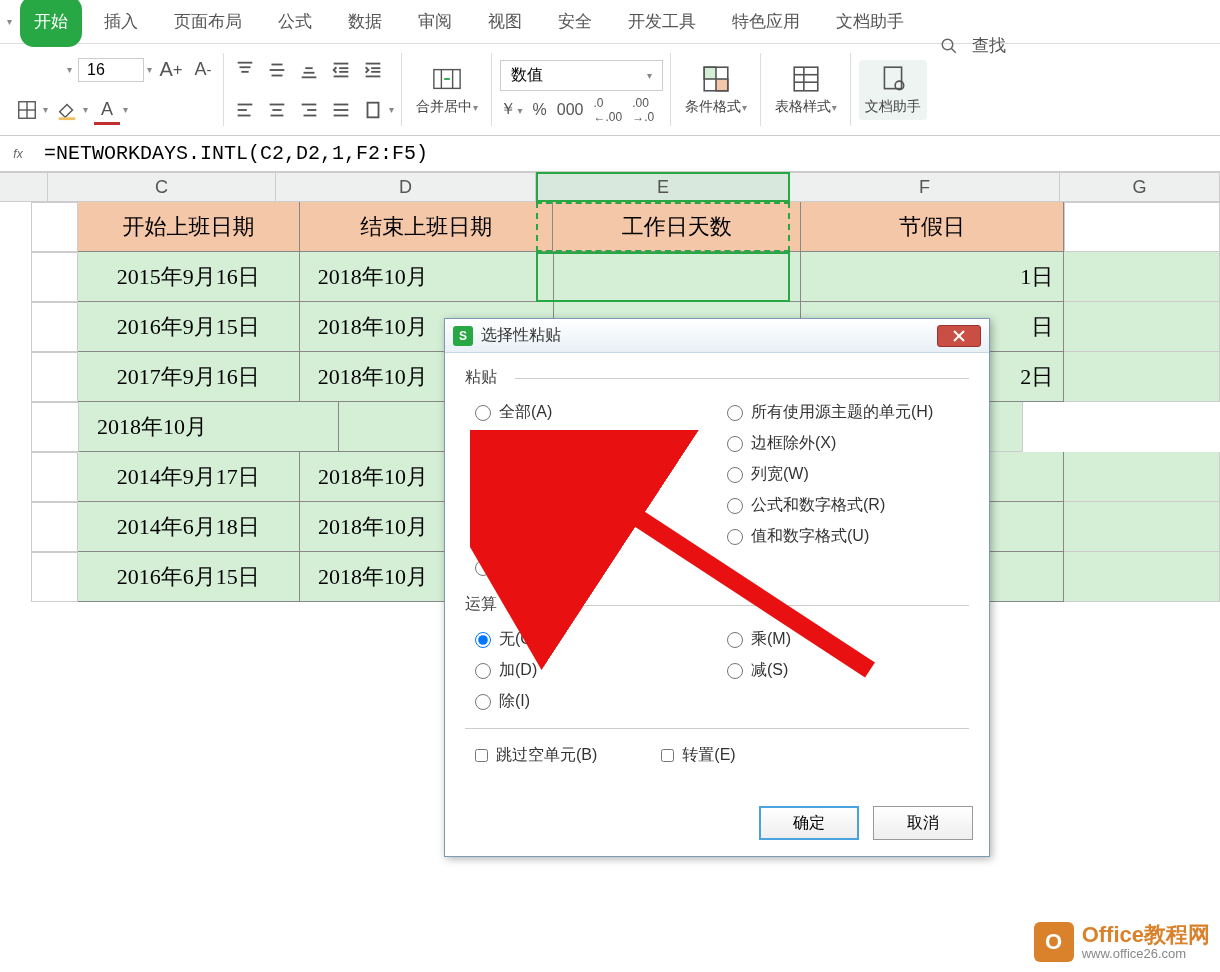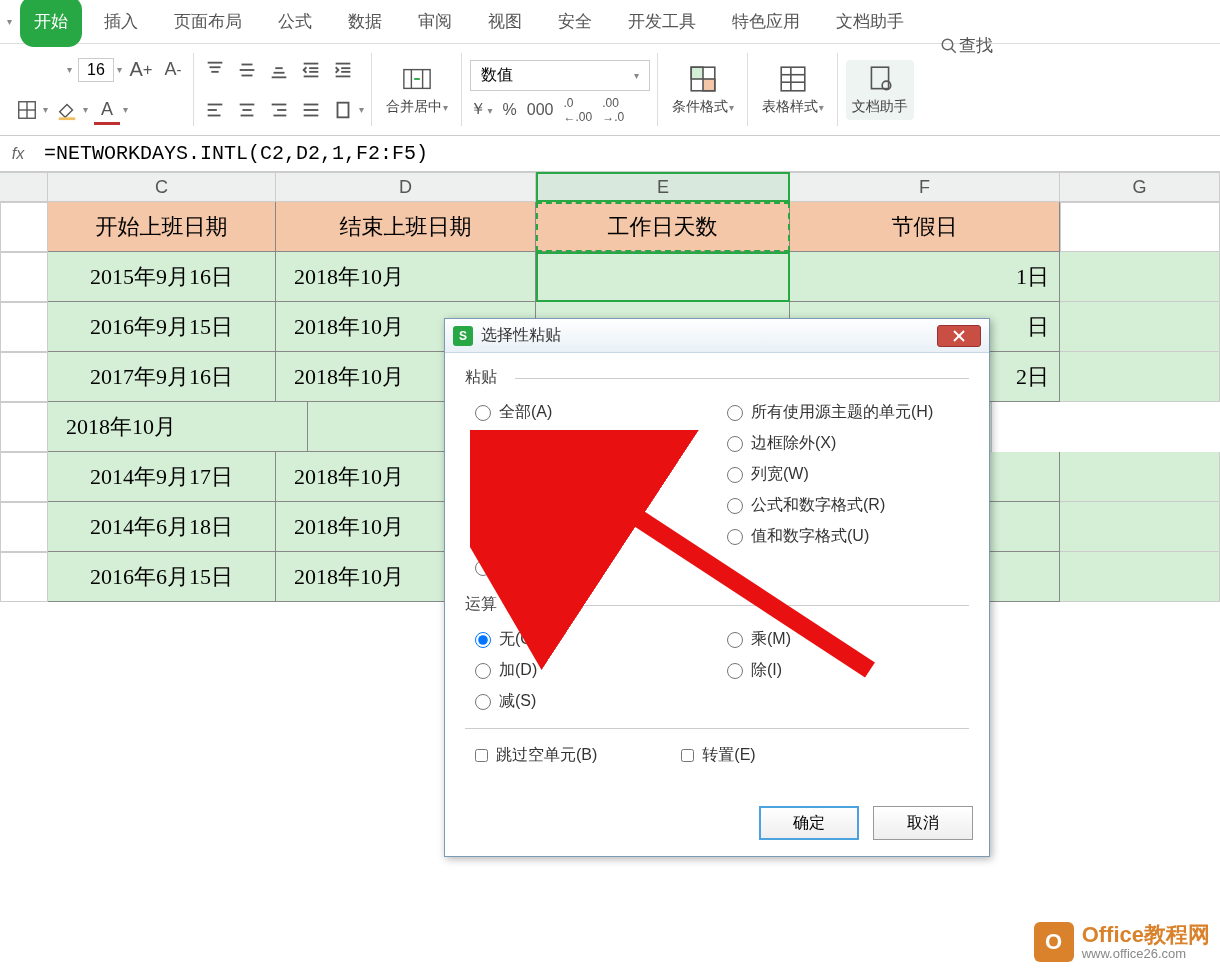--- a/index.html
+++ b/index.html
@@ -2,50 +2,50 @@
 <html><head>
 <meta charset="utf-8">
 <style>
 * { box-sizing: border-box; margin: 0; padding: 0; }
 body { font-family: "Microsoft YaHei", Arial, sans-serif; font-size: 14px; background: #fff; position: relative; width: 1220px; height: 972px; overflow: hidden; }
 
 
 .tab-bar { display: flex; align-items: center; height: 44px; padding: 0 10px; gap: 8px; border-bottom: 1px solid #ddd; }
 .tab-item { padding: 14px 14px; color: #555; font-size: 17px; cursor: pointer; }
 .tab-item.active { background: #28a745; color: #fff; border-radius: 14px; font-weight: 500; }
-.search-tab { display: flex; align-items: center; gap: 1px; margin-top: 48px; }
+.search-tab { display: flex; align-items: center; gap: 14px; margin-top: 48px; }
 .search-tab svg { width: 18px; height: 18px; }
 
 
 .ribbon { display: flex; align-items: center; height: 92px; border-bottom: 1px solid #ccc; padding: 0 6px; }
 .ribbon-group { display: flex; flex-direction: column; justify-content: center; height: 100%; padding: 0 8px; position: relative; }
 .ribbon-group::after { content: ""; position: absolute; right: 0; top: 10%; height: 80%; width: 1px; background: #ddd; }
 .ribbon-group:last-child::after { display: none; }
 .rg-row { display: flex; align-items: center; gap: 6px; height: 40px; }
 .rg-row .ico { width: 26px; height: 26px; display: flex; align-items: center; justify-content: center; color: #555; }
 .rg-row .ico svg { width: 22px; height: 22px; }
 .dd { font-size: 10px; color: #888; margin-left: -3px; }
-.font-size-box { border: 1px solid #ccc; padding: 2px 8px; font-size: 16px; width: 36px; background: #fff; }
+.font-size-box { border: 1px solid #ccc; padding: 2px 8px; font-size: 16px; width: 66px; background: #fff; }
 .big-btn { display: flex; flex-direction: column; align-items: center; justify-content: center; gap: 4px; font-size: 14px; color: #444; padding: 4px 6px; }
 .big-btn svg { width: 30px; height: 30px; }
 .big-btn-h { background: #eef4f1; border-radius: 4px; }
-.nf-box { border: 1px solid #ccc; padding: 4px 10px; font-size: 16px; width: 180px; background: #fff; display:flex; align-items:center; justify-content:space-between;}
+.nf-box { border: 1px solid #ccc; padding: 4px 10px; font-size: 16px; width: 163px; background: #fff; display:flex; align-items:center; justify-content:space-between;}
 .nf-row2 { display: flex; gap: 10px; align-items: center; font-size: 16px; color: #555; }
 
 
 .formula-bar { display: flex; align-items: center; height: 36px; border-bottom: 1px solid #ccc; }
-.fx-label { width: 36px; text-align: center; font-style: italic; color: #666; font-size: 16px; }
+.fx-label { width: 36px; text-align: center; font-style: italic; color: #666; font-size: 12px; }
 .formula-input { flex: 1; border: none; padding: 4px 8px; font-family: "Courier New", monospace; font-size: 20px; outline: none; }
 
 
 .grid { position: relative; }
 .col-headers { display: flex; height: 30px; }
 .col-h { border: 1px solid #ccc; border-left: none; display: flex; align-items: center; justify-content: center; background: #eef0ef; color: #555; font-size: 18px; }
 .rows { }
-.row { display: flex; height: 50px; }
+.row { display: flex; height: 50px; margin-left: 31px; }
 .cell { border: 1px solid #888; border-top: none; border-left: none; display: flex; align-items: center; justify-content: center; font-size: 22px; font-family: "SimSun", serif; }
 .hdr-cell { background: #f4c7a8; }
 .data-cell { background: #d5efd6; }
 .rest-cell { background: #d5efd6; border:1px solid #ccc; border-top:none; border-left:none;}
 .col-B { width: 48px; }
 .col-C { width: 228px; }
 .col-D { width: 260px; }
 .col-E { width: 254px; }
 .col-F { width: 270px; }
 .col-G { width: 160px; }
@@ -57,21 +57,21 @@
 .dlg-title { background: linear-gradient(#fff,#e8f0f6); height: 34px; display: flex; align-items: center; padding: 0 8px; border-bottom: 1px solid #c5d6e4; }
 .dlg-title-ico { width: 20px; height: 20px; background: #28a745; border-radius: 3px; display: flex; align-items: center; justify-content: center; color: #fff; font-size: 12px; font-weight: bold; margin-right: 8px; }
 .dlg-title-text { flex: 1; font-size: 16px; color: #333; }
 .dlg-close { background: #c94f44; color: #fff; width: 44px; height: 22px; border-radius: 3px; display: flex; align-items: center; justify-content: center; border:1px solid #933;}
 .dlg-body { padding: 14px 20px; font-size: 16px; color: #333; }
 .fieldset-label { color: #444; font-size: 16px; margin-bottom: 6px; position: relative; }
 .fieldset-label::after { content:""; position:absolute; left: 50px; right:0; top:50%; height:1px; background:#ccc;}
 .radio-grid { display: grid; grid-template-columns: 1fr 1fr; gap: 10px 20px; padding: 8px 10px 16px 10px; }
 .radio-item { display: flex; align-items: center; gap: 8px; }
 .radio-item input { width: 16px; height: 16px; }
-.checkrow { display: flex; gap: 84px; padding: 16px 10px; border-top: 1px solid #ccc; }
+.checkrow { display: flex; gap: 64px; padding: 16px 10px; border-top: 1px solid #ccc; }
 .checkrow label { display: flex; align-items: center; gap: 8px; }
 .dlg-btns { display: flex; justify-content: flex-end; gap: 14px; padding: 10px 16px 16px 16px; }
 .dlg-btn { width: 100px; height: 34px; border: 1px solid #999; background: linear-gradient(#fff,#eee); font-size: 16px; }
 .dlg-btn.ok { border: 2px solid #4aa3df; }
 
 
 .arrow-svg { position: absolute; left: 470px; top: 430px; width: 420px; height: 260px; pointer-events: none; }
 
 
 .watermark { position: absolute; right: 10px; bottom: 10px; display: flex; align-items: center; gap: 8px; }
@@ -424,25 +424,25 @@
       <label class="radio-item">
           <input type="radio" name="o" style="">
           <span>乘(M)</span>
         </label>
       <label class="radio-item">
           <input type="radio" name="o" style="">
           <span>加(D)</span>
         </label>
       <label class="radio-item">
           <input type="radio" name="o" style="">
+          <span>减(S)</span>
+        </label>
+      <label class="radio-item">
+          <input type="radio" name="o" style="">
           <span>除(I)</span>
-        </label>
-      <label class="radio-item">
-          <input type="radio" name="o" style="">
-          <span>减(S)</span>
         </label>
       <span></span>
     </div>
     <div class="checkrow">
       <label>
           <input type="checkbox" style="">
           <span>跳过空单元(B)</span>
         </label>
       <label>
           <input type="checkbox" style="">

